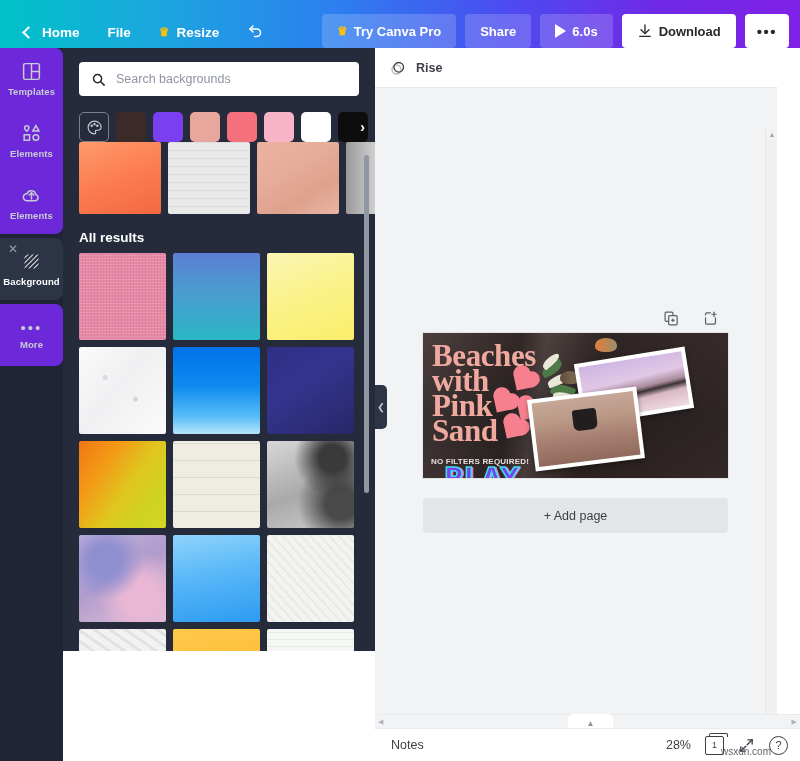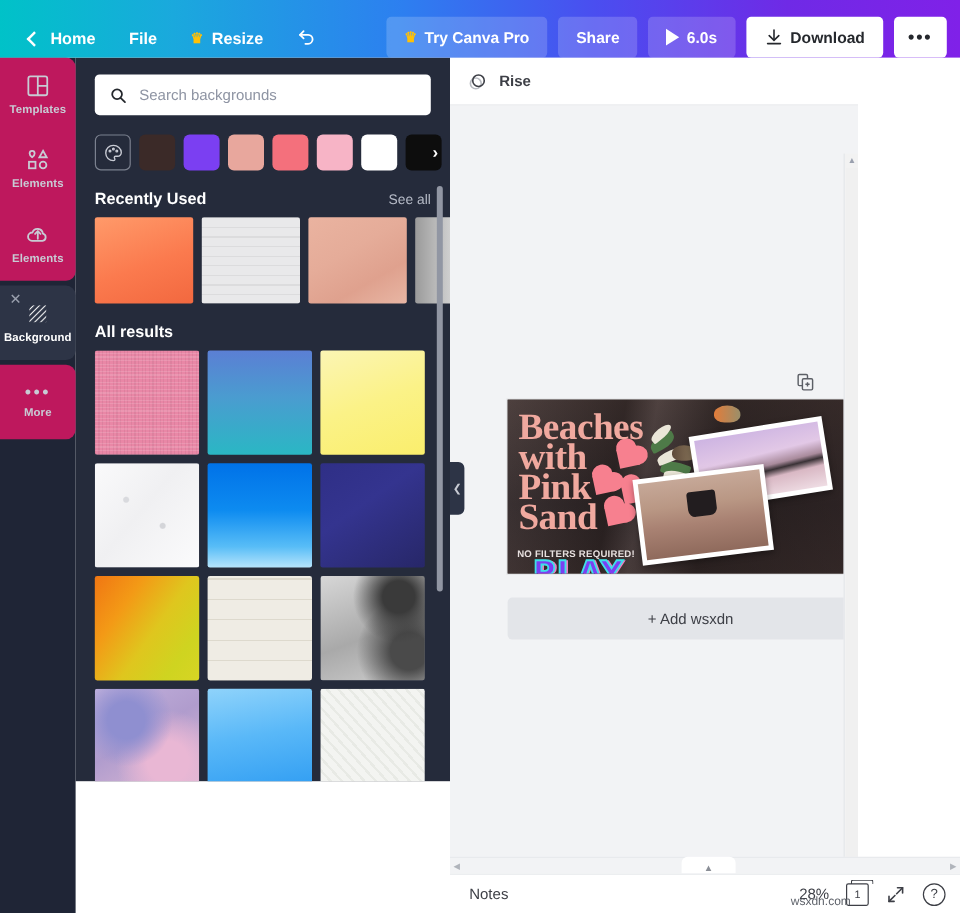--- a/index.html
+++ b/index.html
@@ -43,21 +43,21 @@
     width: 0; height: 0; border-left: 11px solid #fff;
     border-top: 7px solid transparent; border-bottom: 7px solid transparent;
   }
   .dl-ic { width: 16px; height: 16px; }
 
   
   .rail {
     position: absolute; left: 0; top: 48px; width: 63px; height: 713px;
     background: #1f2536; z-index: 20;
   }
-  .rail-group { background:#be185d; border-radius: 0 8px 8px 0; }
+  .rail-group { background:#6d28d9; border-radius: 0 8px 8px 0; }
   .rail-item {
     position: relative; width: 63px; height: 62px;
     display: flex; flex-direction: column; align-items: center; justify-content: center;
     gap: 4px; color: #c8cbd4; cursor: pointer;
   }
   .rail-item.active { background:#2d3446; color:#fff; border-radius: 0 8px 8px 0; }
   .rail-lbl { font-size: 9.5px; font-weight: bold; letter-spacing: .1px; }
   .rail-ic { width: 21px; height: 21px; display:block; }
   .rail-close {
     position:absolute; left:7px; top:5px; width:12px; height:12px;
@@ -117,21 +117,21 @@
   }
   .collapse-handle {
     position:absolute; left:375px; top:385px; width:12px; height:44px;
     background:#2d3446; border-radius:0 5px 5px 0; z-index:19;
     display:flex; align-items:center; justify-content:center;
     color:#c8cbd4; font-size:9px; cursor:pointer;
   }
 
   
   .editor {
-    position:absolute; left:375px; top:48px; width:340px; height:713px;
+    position:absolute; left:375px; top:48px; width:402px; height:713px;
     background:#f2f3f5; z-index:10;
   }
   .anim-bar {
     height:40px; background:#fff; border-bottom:1px solid #e4e6ea;
     display:flex; align-items:center; gap:9px; padding-left:14px;
   }
   .anim-lbl { font-size:12.5px; color:#3d3f46; font-weight:bold; }
 
   .canvas-area { position:relative; height:633px; background:#f2f3f5; overflow:hidden; }
   .page-tools {
@@ -373,24 +373,20 @@
       <div class="sw" style="background:#7b3ff2"></div>
       <div class="sw" style="background:#e8a79d"></div>
       <div class="sw" style="background:#f4707c"></div>
       <div class="sw" style="background:#f7b4c6"></div>
       <div class="sw" style="background:#ffffff"></div>
       <div class="sw last" style="background:#0d0d0d">
         <span class="sw-chev">›</span>
       </div>
     </div>
 
-    <div class="sect-head">
-      <span class="sect-title">Recently Used</span>
-      <span class="see-all">See all</span>
-    </div>
 
     <div class="recent-row">
       <div class="thumb" style="background:linear-gradient(160deg,#ff9a6a 0%,#fb7a4e 55%,#f2683f 100%)"></div>
       <div class="thumb" style="background:repeating-linear-gradient(0deg,#e9e9ea 0 7px,#dcdcdd 7px 8px),repeating-linear-gradient(90deg,rgba(200,200,202,.55) 0 18px,rgba(170,170,172,.7) 18px 19px);"></div>
       <div class="thumb" style="background:linear-gradient(150deg,#eab3a0 0%,#e5ac99 40%,#dfa18e 70%,#e8b6a4 100%)"></div>
       <div class="thumb more" style="background:linear-gradient(90deg,#9a9a9a 0%,#d6d6d6 40%,#f4f4f4 75%,#fbfbfb 100%)">
         
       </div>
     </div>
 
@@ -485,21 +481,21 @@
           </div>
         <div class="photo p2">
             <i></i>
           </div>
 
         <div class="d-sub">NO FILTERS REQUIRED!</div>
         <div class="d-play">PLAY</div>
       </div>
 
       <div class="add-page">
-        <span>+ Add wsxdn</span>
+        <span>+ Add page</span>
       </div>
 
       <div class="vscroll-track">
         <div class="vscroll-arrow">▲</div>
         <div class="vscroll-thumb"></div>
 
       </div>
     </div>
 
     <div class="hscroll">

